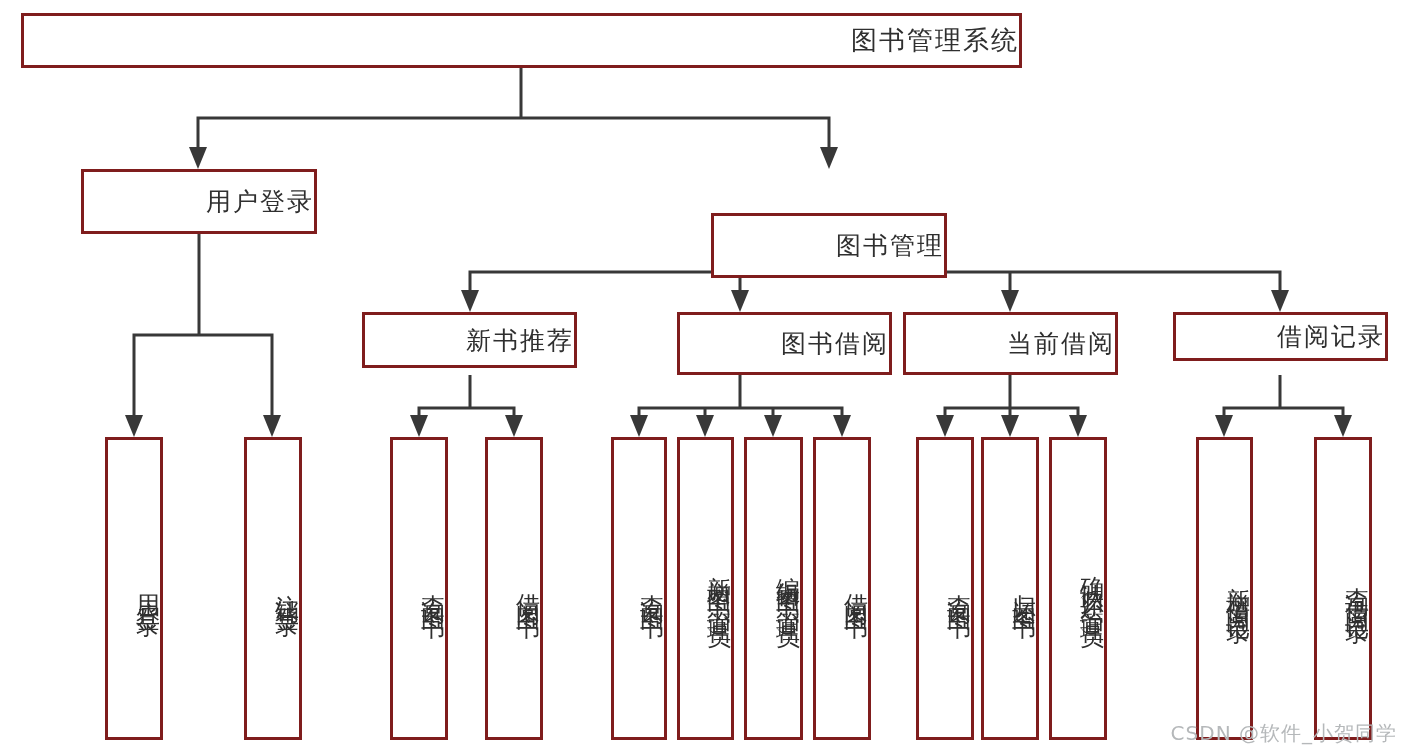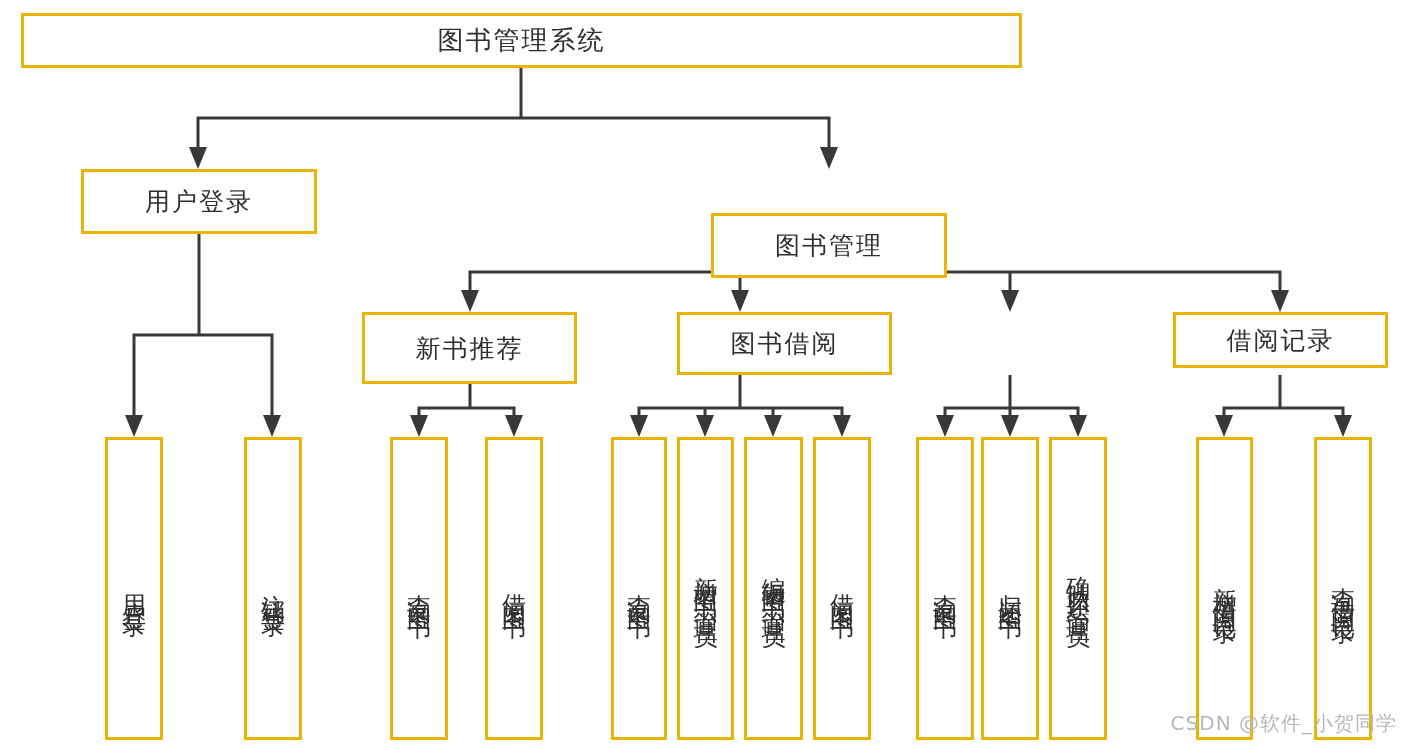--- a/index.html
+++ b/index.html
@@ -2,56 +2,56 @@
 <html><head>
 <meta charset="utf-8">
 <style>
   html,body{margin:0;padding:0;background:#fff;}
   #stage{
     position:relative;width:1405px;height:747px;background:#fff;overflow:hidden;
     font-family:"DejaVu Sans",sans-serif;color:#2f2f2f;
   }
   #wires{position:absolute;left:0;top:0;z-index:1;}
   .node{
-    position:absolute;z-index:2;background:#fff;border:3px solid #eab308;
-    display:flex;align-items:center;justify-content:center;box-sizing:border-box;
+    position:absolute;z-index:2;background:#fff;border:3px solid #7f1d1d;
+    display:flex;align-items:center;justify-content:flex-end;box-sizing:border-box;
   }
   .hlabel{font-size:25px;letter-spacing:2px;white-space:nowrap;}
   #n-root .hlabel{font-size:26px;}
   .leaf .vtext{
     writing-mode:vertical-rl;font-size:24px;letter-spacing:7px;line-height:1;
     white-space:nowrap;
   }
   
   #n-root{left:21px;top:13px;width:1001px;height:55px;}
   #n-user-login{left:81px;top:169px;width:236px;height:65px;}
   #n-book-mgmt{left:711px;top:169px;width:236px;height:65px;margin-top:44px;}
   
-  #n-new-rec{left:362px;top:312px;width:215px;height:72px;}
+  #n-new-rec{left:362px;top:312px;width:215px;height:56px;}
   #n-borrow{left:633px;top:312px;width:215px;height:63px;margin-left:44px;}
   #n-current{left:903px;top:312px;width:215px;height:63px;}
-  #n-records{left:1173px;top:312px;width:215px;height:56px;}
+  #n-records{left:1173px;top:312px;width:215px;height:49px;}
   
   .leaf{top:437px;height:303px;}
   #l-user-login{left:105px;width:58px;}
   #l-logout{left:244px;width:58px;}
   #l-query-rec{left:390px;width:58px;}
   #l-borrow-rec{left:485px;width:58px;}
   #l-query-bor{left:611px;width:56px;}
   #l-add-book{left:677px;width:57px;}
   #l-edit-book{left:744px;width:59px;}
   #l-borrow-book{left:813px;width:58px;}
   #l-query-cur{left:916px;width:58px;}
   #l-return-book{left:981px;width:58px;}
   #l-confirm-return{left:1049px;width:58px;}
   #l-add-record{left:1196px;width:57px;}
   #l-query-record{left:1314px;width:58px;}
   
   #watermark{
-    position:absolute;right:8px;bottom:10px;z-index:5;
+    position:absolute;right:8px;bottom:0;z-index:5;
     font-size:20px;color:#b5b8ba;letter-spacing:1px;white-space:nowrap;
   }
 </style>
 </head>
 <body>
 
 <div id="stage">
 
   <svg id="wires" width="1405" height="747" viewBox="0 0 1405 747" aria-hidden="true">
     <g stroke="#383838" stroke-width="3" fill="none">
@@ -103,20 +103,23 @@
   <div class="node" id="n-book-mgmt">
     <span class="hlabel">图书管理</span>
   </div>
 
   <div class="node" id="n-new-rec">
     <span class="hlabel">新书推荐</span>
   </div>
   <div class="node" id="n-borrow">
     <span class="hlabel">图书借阅</span>
   </div>
+  <div class="node" id="n-current">
+    <span class="hlabel">当前借阅</span>
+  </div>
   <div class="node" id="n-records">
     <span class="hlabel">借阅记录</span>
   </div>
 
   <div class="node leaf" id="l-user-login">
     <span class="vtext">用户登录</span>
   </div>
   <div class="node leaf" id="l-logout">
     <span class="vtext">注销登录</span>
   </div>

